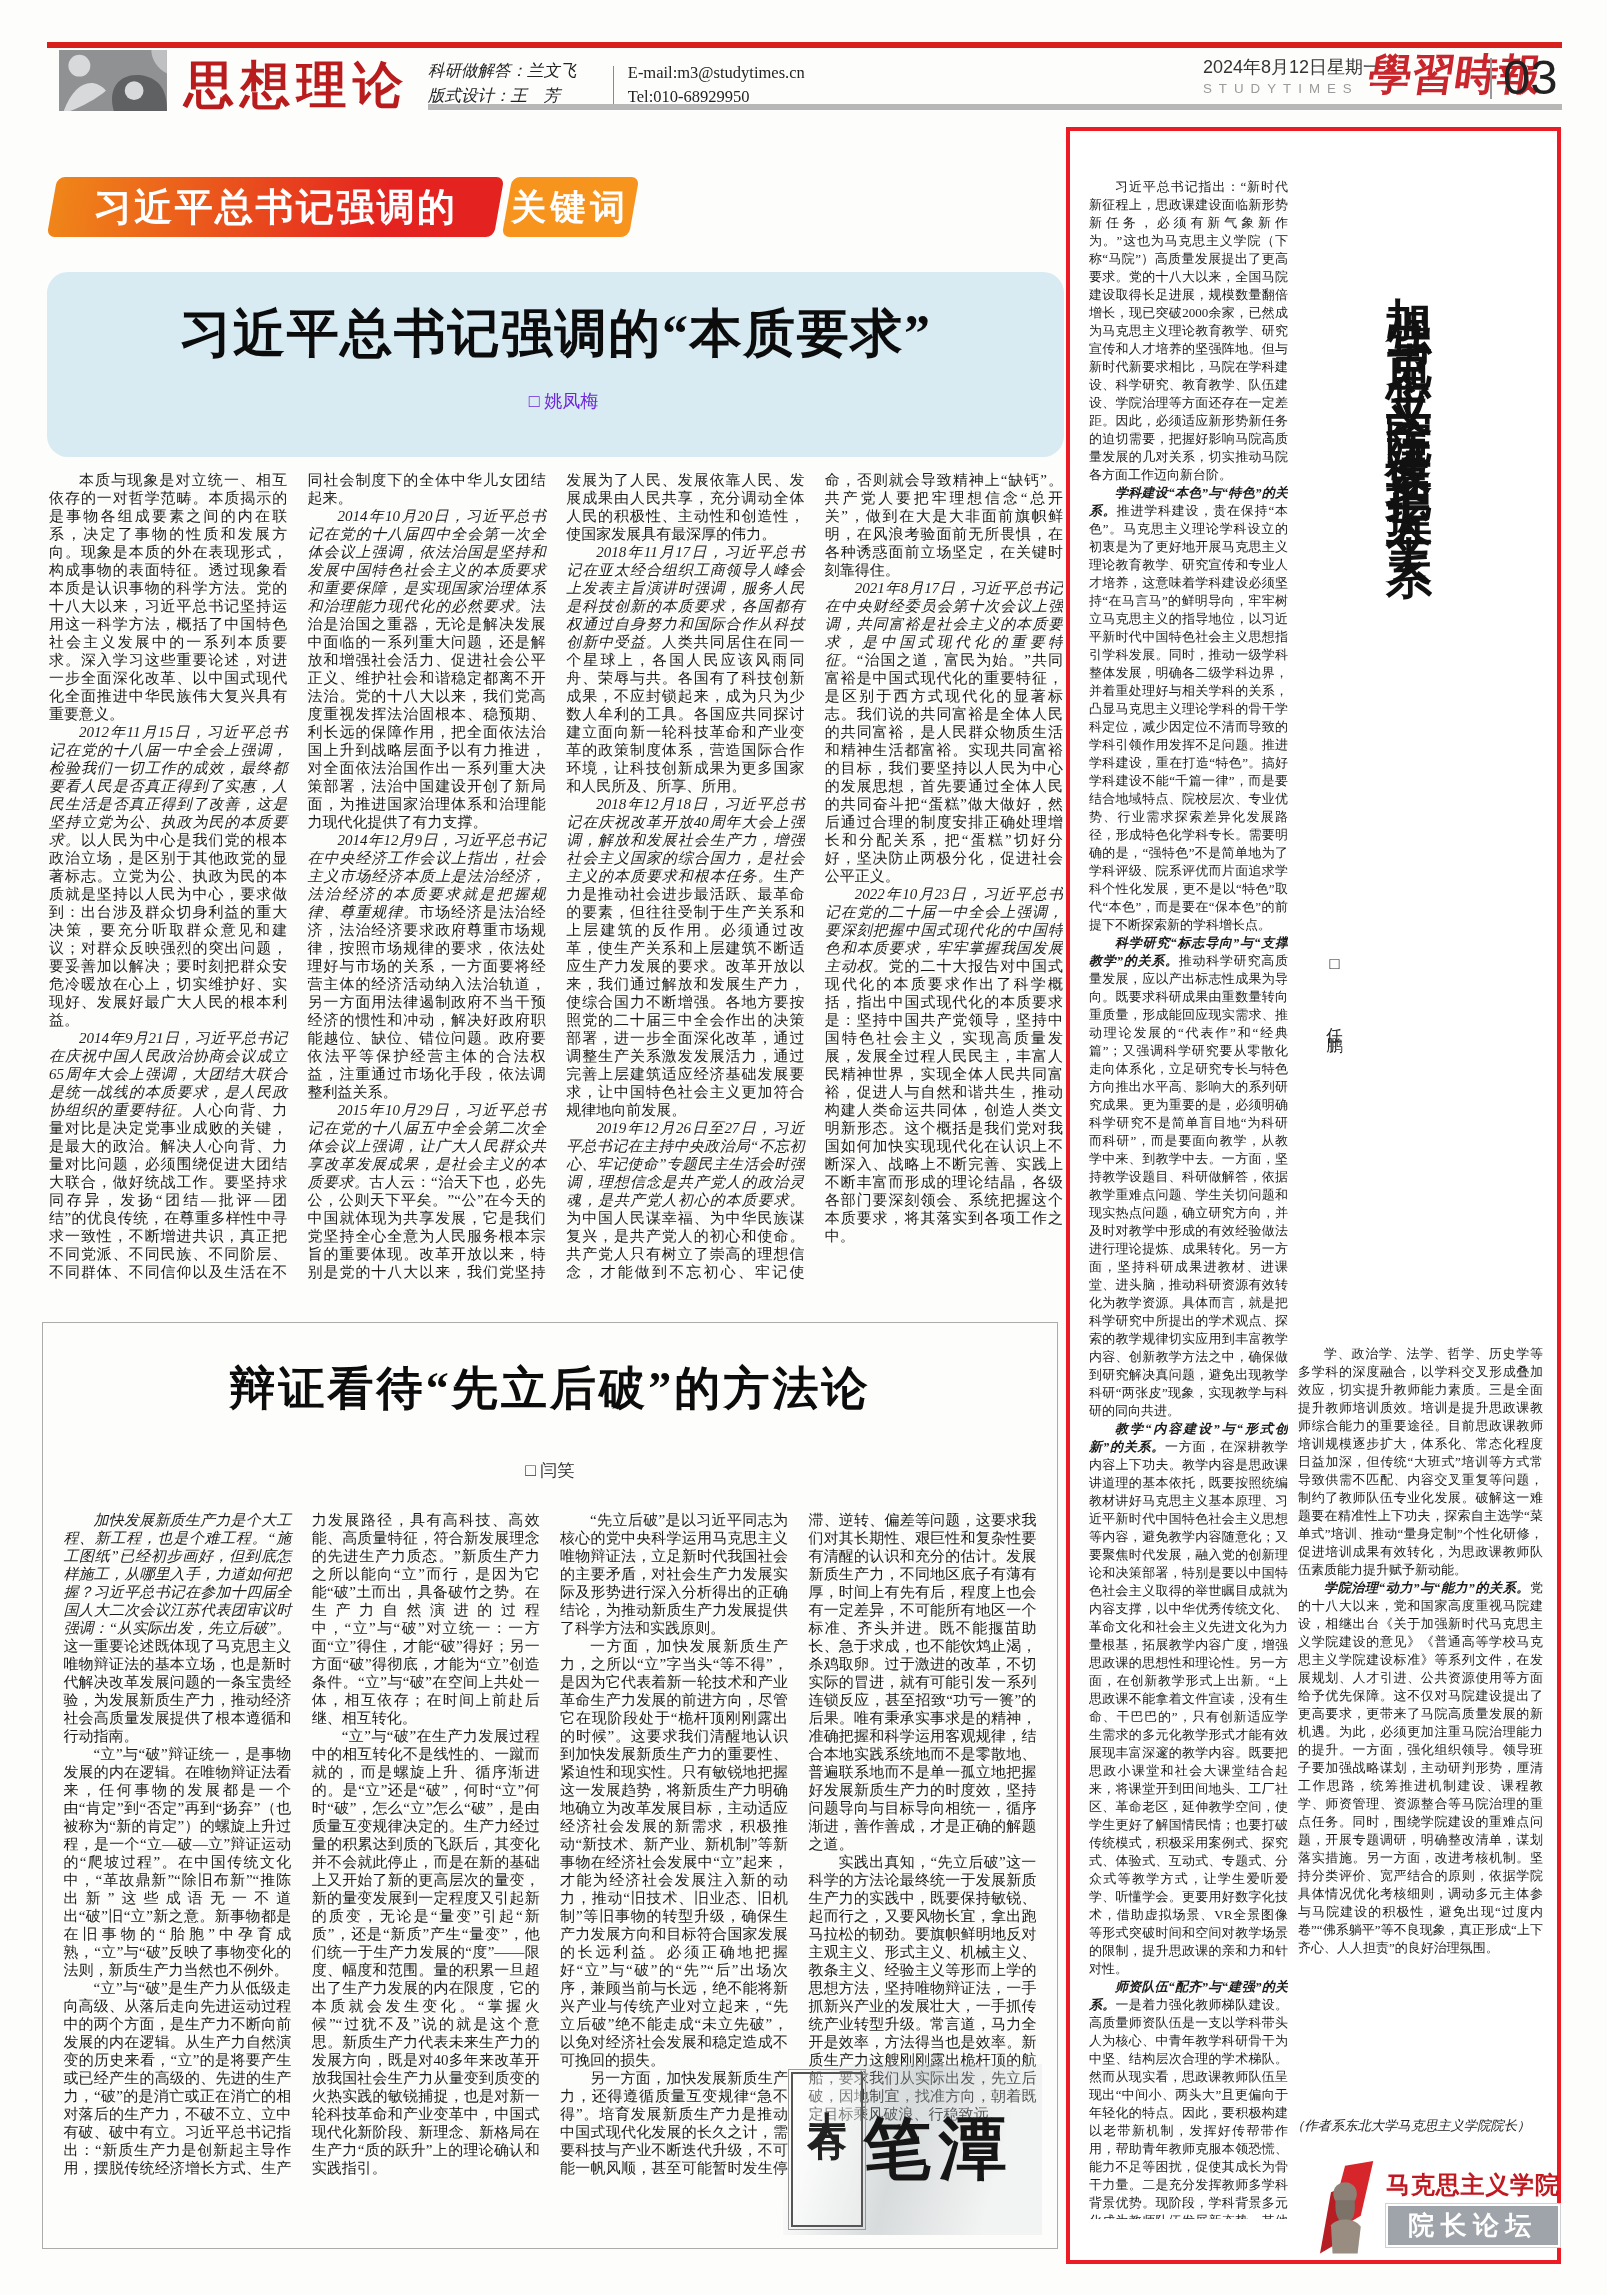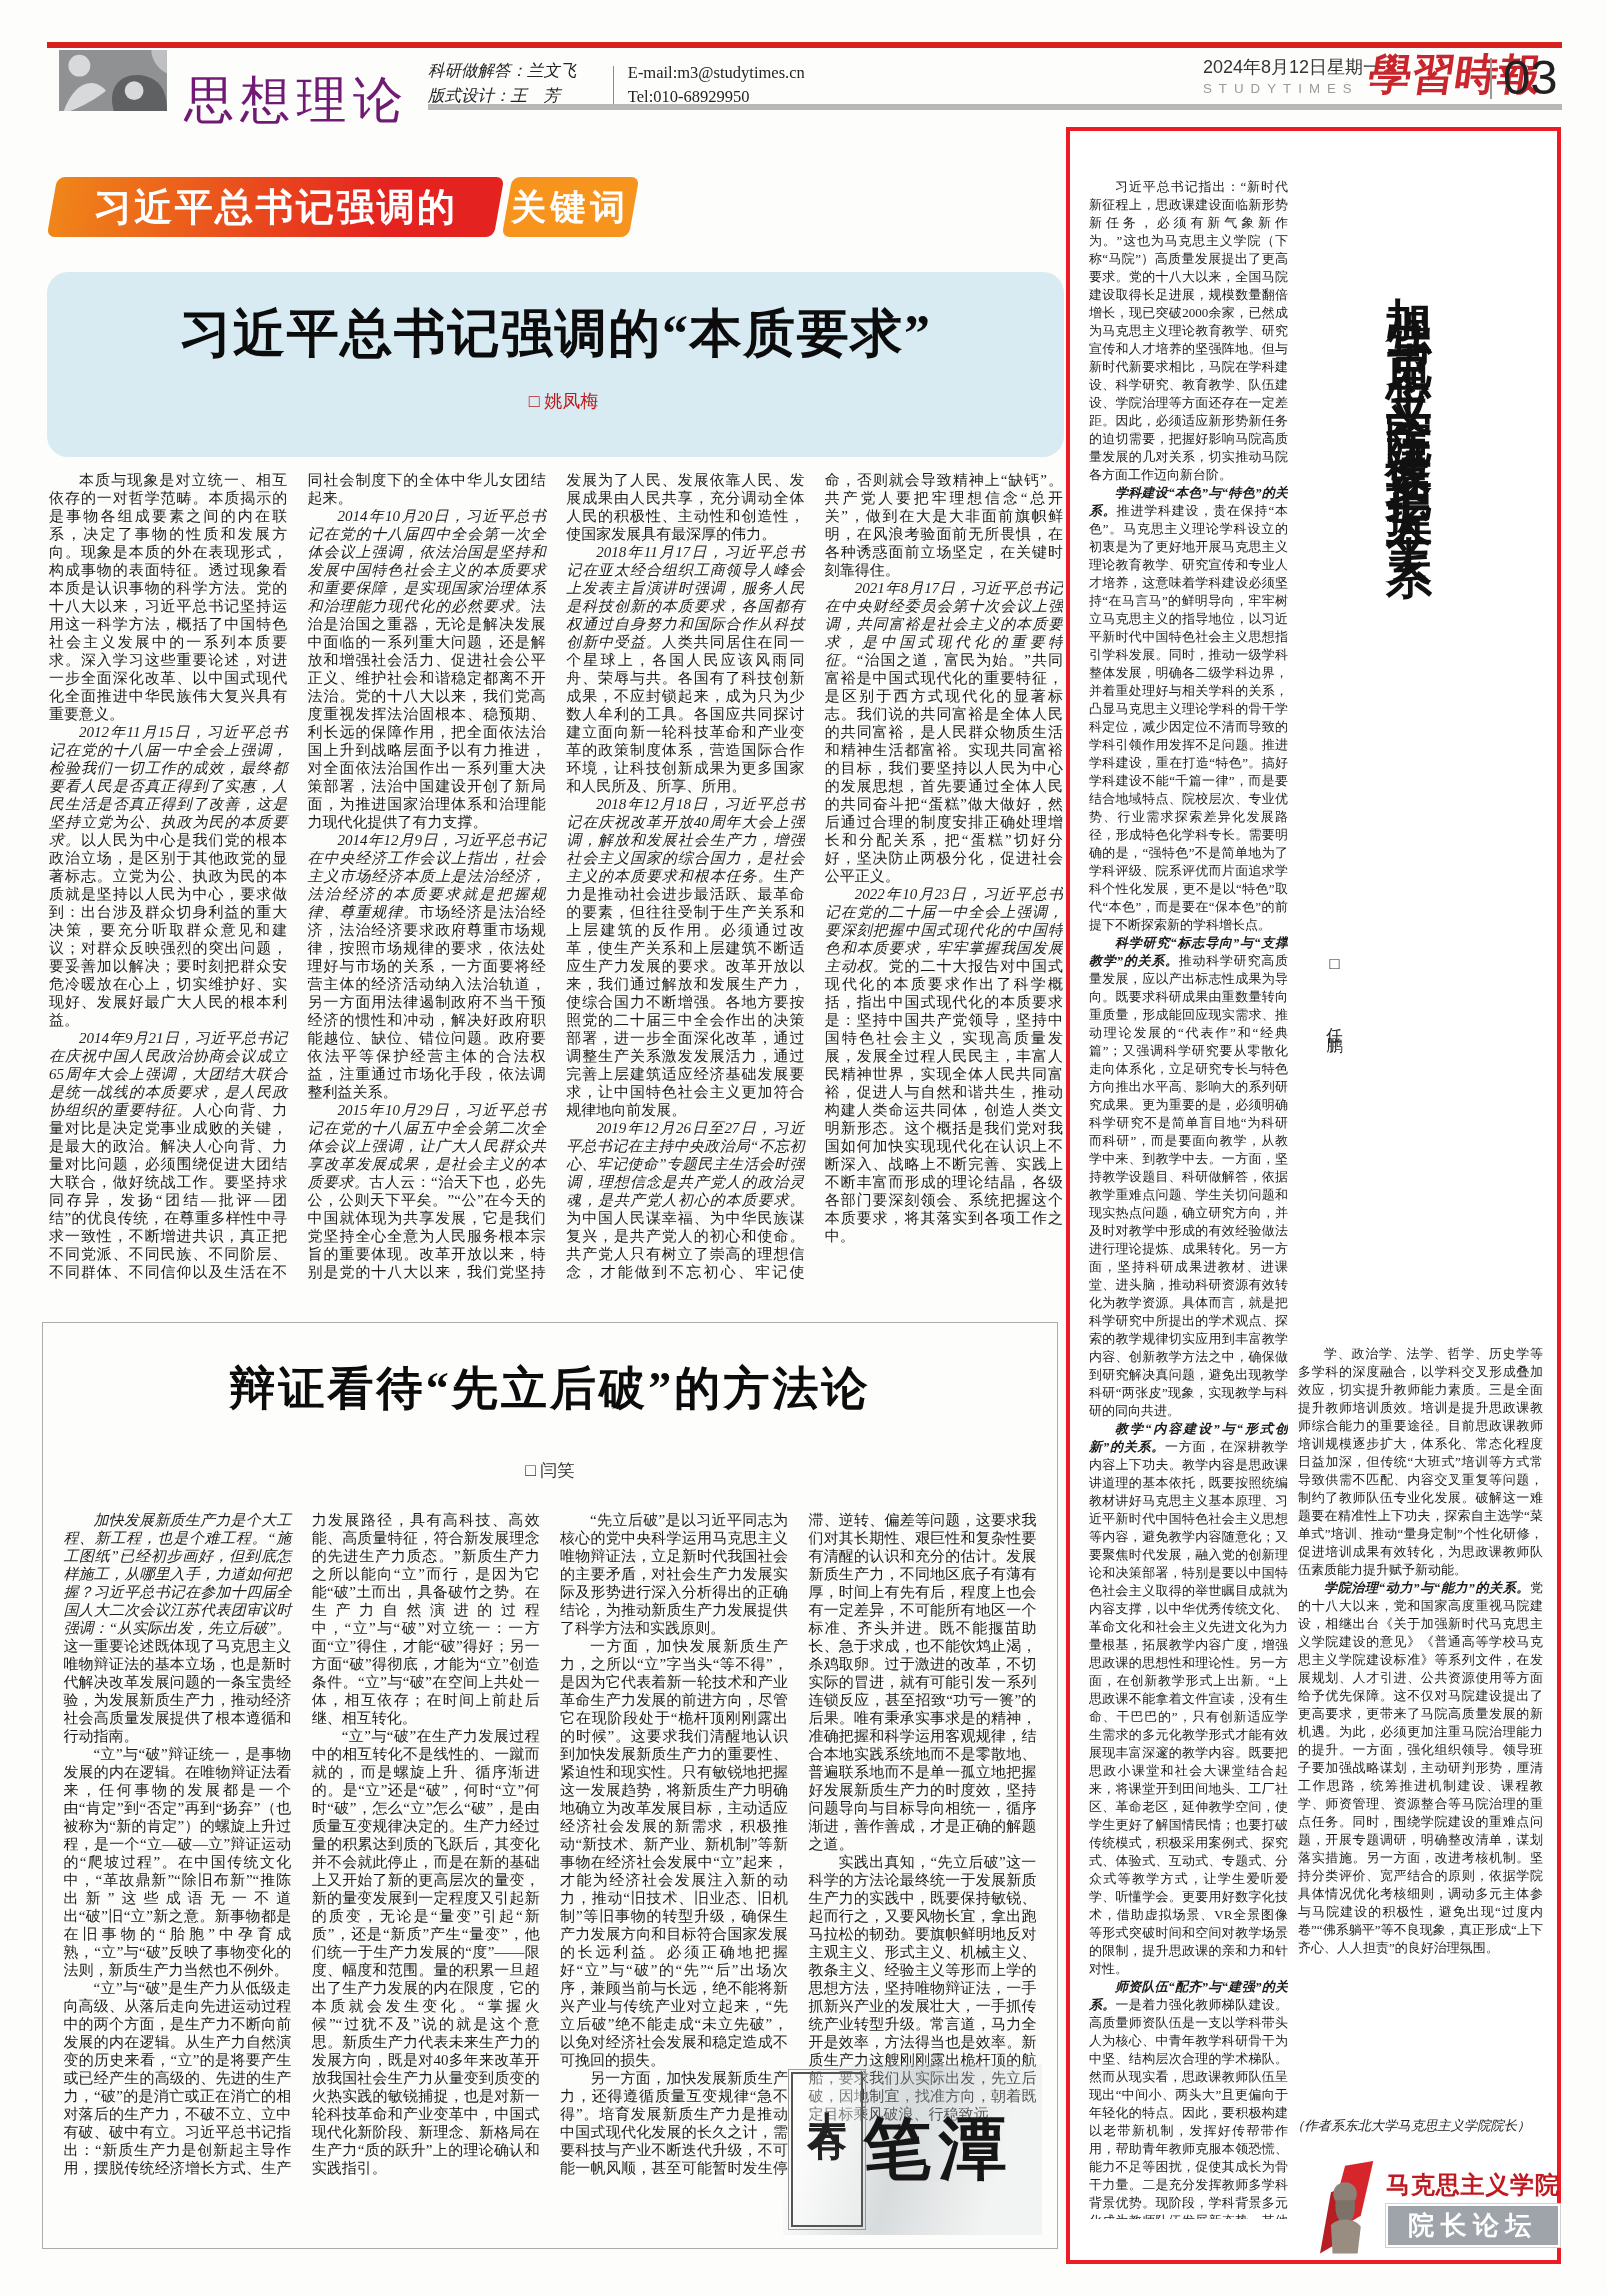--- a/index.html
+++ b/index.html
@@ -2,22 +2,22 @@
 <html style="font-size:12.6px"><head>
 <meta charset="utf-8">
 <style>
   html,body{margin:0;padding:0;background:#e8e8e8;}
   #page{position:relative;width:1608px;height:2295px;background:#fdfdfc;margin:0 auto;
         font-family:"Liberation Serif",serif;color:#1c1c1c;overflow:hidden;}
   .abs{position:absolute;}
   
   #top-red-line{left:47px;top:42px;width:1515px;height:5.5px;background:#d7211d;}
   #logo-box{left:59px;top:50px;width:108px;height:61px;}
-  #section-title{left:184px;top:67px;font-family:"Liberation Sans",sans-serif;
-        font-size:50px;font-weight:normal;color:#701a75;letter-spacing:6.3px;}
+  #section-title{left:184px;top:52px;font-family:"Liberation Sans",sans-serif;
+        font-size:50px;font-weight:bold;color:#b91c1c;letter-spacing:6.3px;}
   #editor-block{left:428px;top:60px;font-family:"Liberation Serif",serif;font-size:16.5px;color:#222;}
   #editor-block .erow{display:flex;align-items:center;height:22px;margin-bottom:3.1px;}
   #editor-block .ecell-l{width:171px;font-style:italic;}
   #editor-block .ediv{width:0.8px;height:39px;background:#8a8a8a;margin:0 14px;}
   #editor-block .ecol-r{display:flex;flex-direction:column;gap:4.7px;}
   #gray-underline{left:428px;top:104px;width:1134px;height:5.5px;background:#b7b7b7;}
   #date-block{left:1203px;top:55px;font-family:"Liberation Sans",sans-serif;}
   #date-line{font-size:18px;color:#333;}
   #date-en{font-size:13.3px;letter-spacing:7px;color:#9a9a9a;margin-top:1.6px;}
   #masthead{left:1369px;top:46px;font-size:43px;font-weight:bold;color:#c9252c;
@@ -28,21 +28,21 @@
   #kw-badge{left:52px;top:177px;display:flex;gap:7.9px;}
   .kw-seg{transform:skewX(-10deg);border-radius:7.9px;display:flex;align-items:center;justify-content:center;}
   .kw-seg>span{transform:skewX(10deg);color:#fff;font-weight:bold;font-family:"Liberation Sans",sans-serif;}
   #kw-main{width:447px;height:60px;background:linear-gradient(90deg,#f08519,#e42320 75%);}
   #kw-main>span{font-size:38px;letter-spacing:2.4px;}
   #kw-tab{width:127px;height:60px;background:#f7941d;}
   #kw-tab>span{font-size:35px;letter-spacing:4.7px;}
   
   #blue-box{left:47px;top:272px;width:1017px;height:185px;background:#d8eaf2;text-align:center;border-radius:21px;}
   #main-title{margin-top:27px;font-size:52px;font-weight:bold;color:#0c0c0c;letter-spacing:1.6px;}
-  #main-author{margin-top:20.4px;font-size:18px;color:#b91c1c;padding-left:16px;}
+  #main-author{margin-top:20.4px;font-size:18px;color:#6d28d9;padding-left:16px;}
   .colwrap{column-gap:20.4px;text-align:justify;overflow:hidden;}
   #main-cols{left:49px;top:471px;width:1014px;height:818px;column-count:4;
         font-size:15px;line-height:18px;}
   .para{margin:0;text-indent:2em;}
   .lead{font-style:italic;}
   
   #second-box{left:42px;top:1322px;width:1014px;height:925px;border:1.6px solid #ababab;background:#fdfdfc;}
   #second-title{position:absolute;left:0;top:35px;width:100%;text-align:center;
         font-size:46px;font-weight:bold;color:#0c0c0c;letter-spacing:3.1px;}
   #second-author{position:absolute;left:0;top:135px;width:100%;text-align:center;font-size:17.3px;color:#333;}

